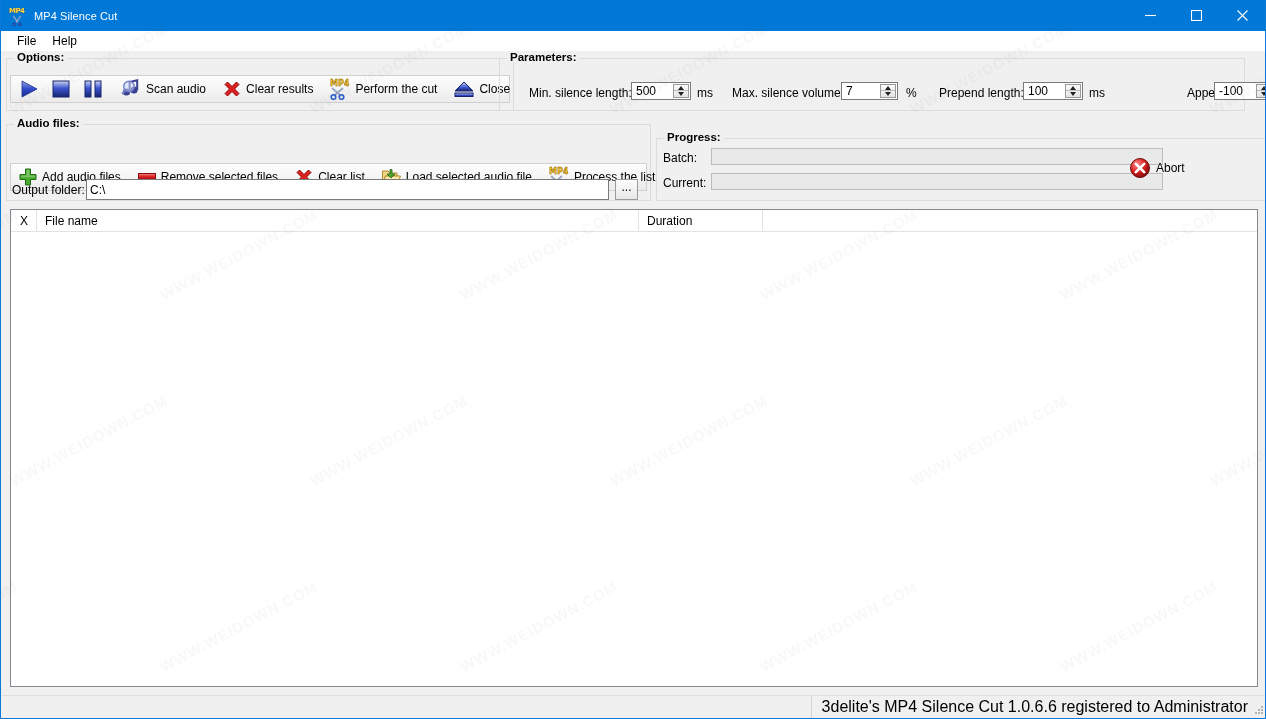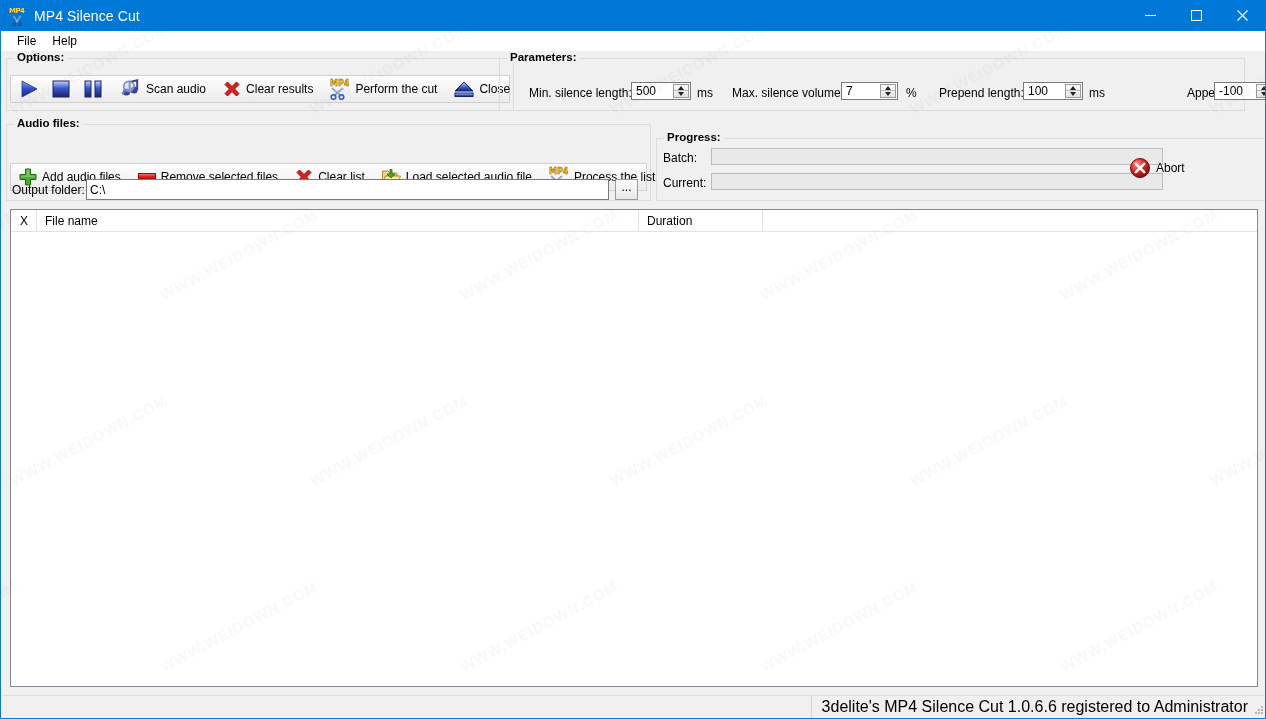--- a/index.html
+++ b/index.html
@@ -43,21 +43,21 @@
     color: #ffd34d;
     letter-spacing: -0.5px;
     font-family: "DejaVu Sans", sans-serif;
     text-shadow: 0 0 1px #7a5200;
   }
   .title-icon .sciss {
     position: absolute; bottom: -1px; left: 3px;
     width: 12px; height: 11px;
   }
   .title-text {
-    font-size: 14px;
+    font-size: 11px;
     letter-spacing: 0.1px;
   }
   .win-btns {
     position: absolute; right: 0; top: 0;
     height: 31px;
     display: flex;
   }
   .win-btn {
     width: 46px; height: 31px;
     display: flex; align-items: center; justify-content: center;

